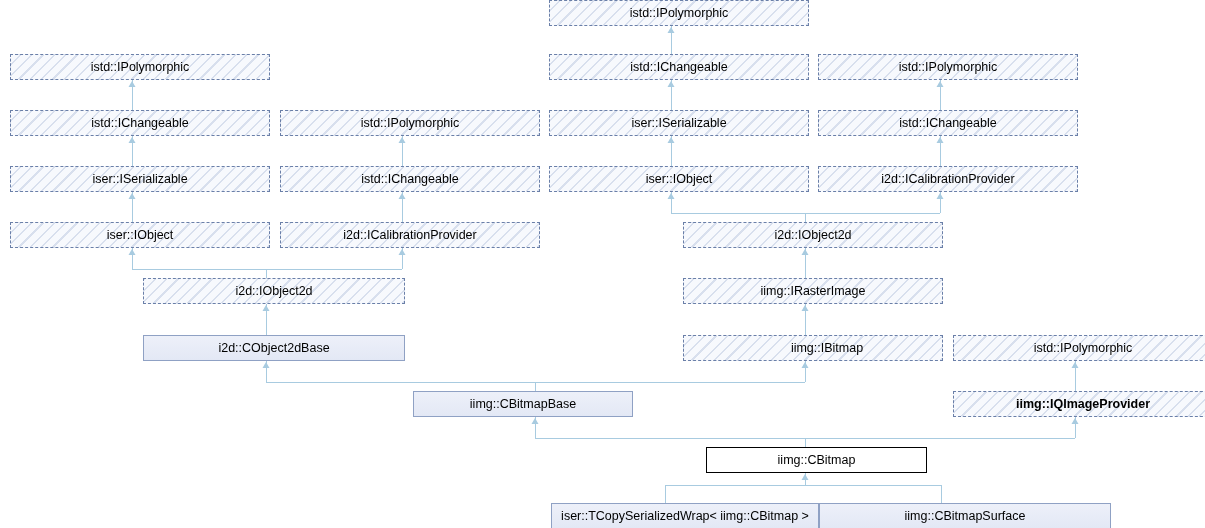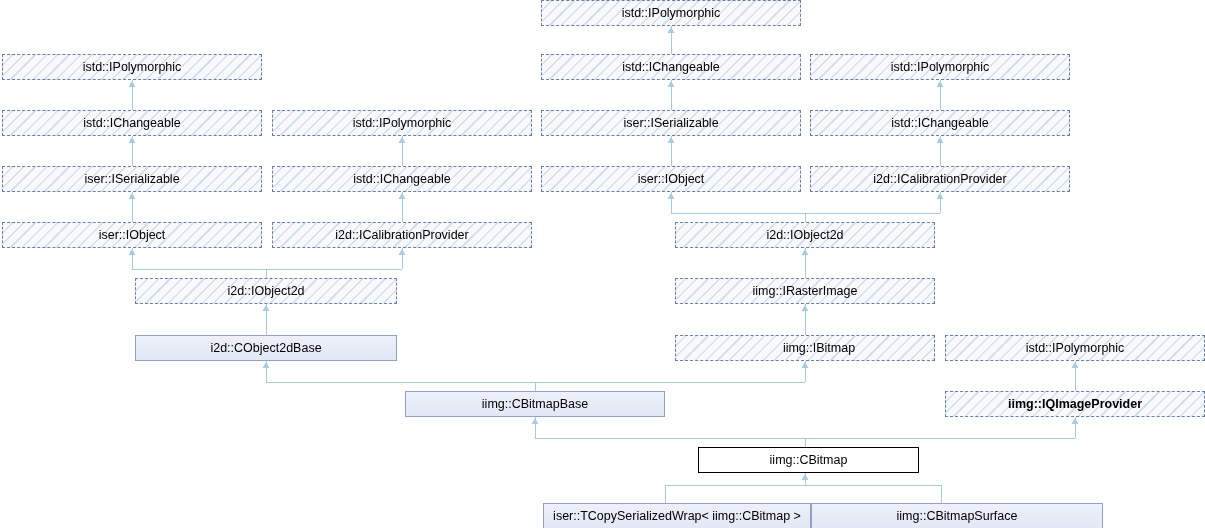--- a/index.html
+++ b/index.html
@@ -28,20 +28,21 @@
   .node {
     position: absolute;
     box-sizing: border-box;
     height: 26px;
     line-height: 24px;
     text-align: center;
     font-size: 12.5px;
     color: #000000;
     white-space: nowrap;
     overflow: hidden;
+    margin-left: 8px;
   }
   
   .node.abstract {
     border: 1px dashed #6a7fa8;
     background-color: #f7f9fd;
     background-image: repeating-linear-gradient(
       -45deg,
       rgba(170,186,214,0.40) 0px,
       rgba(170,186,214,0.40) 1.6px,
       rgba(255,255,255,0) 1.6px,
@@ -188,21 +189,21 @@
       </div>
       <div class="node concrete" style="left: 135px; top: 335px; width: 262px;">
         <span class="node-label">i2d::CObject2dBase</span>
       </div>
       <div class="node abstract" style="left: 675px; top: 335px; width: 260px; padding-left: 28px;">
         <span class="node-label">iimg::IBitmap</span>
       </div>
       <div class="node abstract" style="left: 945px; top: 335px; width: 260px;">
         <span class="node-label">istd::IPolymorphic</span>
       </div>
-      <div class="node concrete" style="left: 405px; top: 391px; width: 260px;">
+      <div class="node concrete" style="left: 405px; top: 391px; width: 220px;">
         <span class="node-label">iimg::CBitmapBase</span>
       </div>
       <div class="node abstract" style="left: 945px; top: 391px; width: 260px; font-weight: bold;">
         <span class="node-label">iimg::IQImageProvider</span>
       </div>
       <div class="node current" style="left: 698px; top: 447px; width: 221px;">
         <span class="node-label">iimg::CBitmap</span>
       </div>
       <div class="node concrete" style="left: 543px; top: 503px; width: 268px;">
         <span class="node-label">iser::TCopySerializedWrap&lt; iimg::CBitmap &gt;</span>

